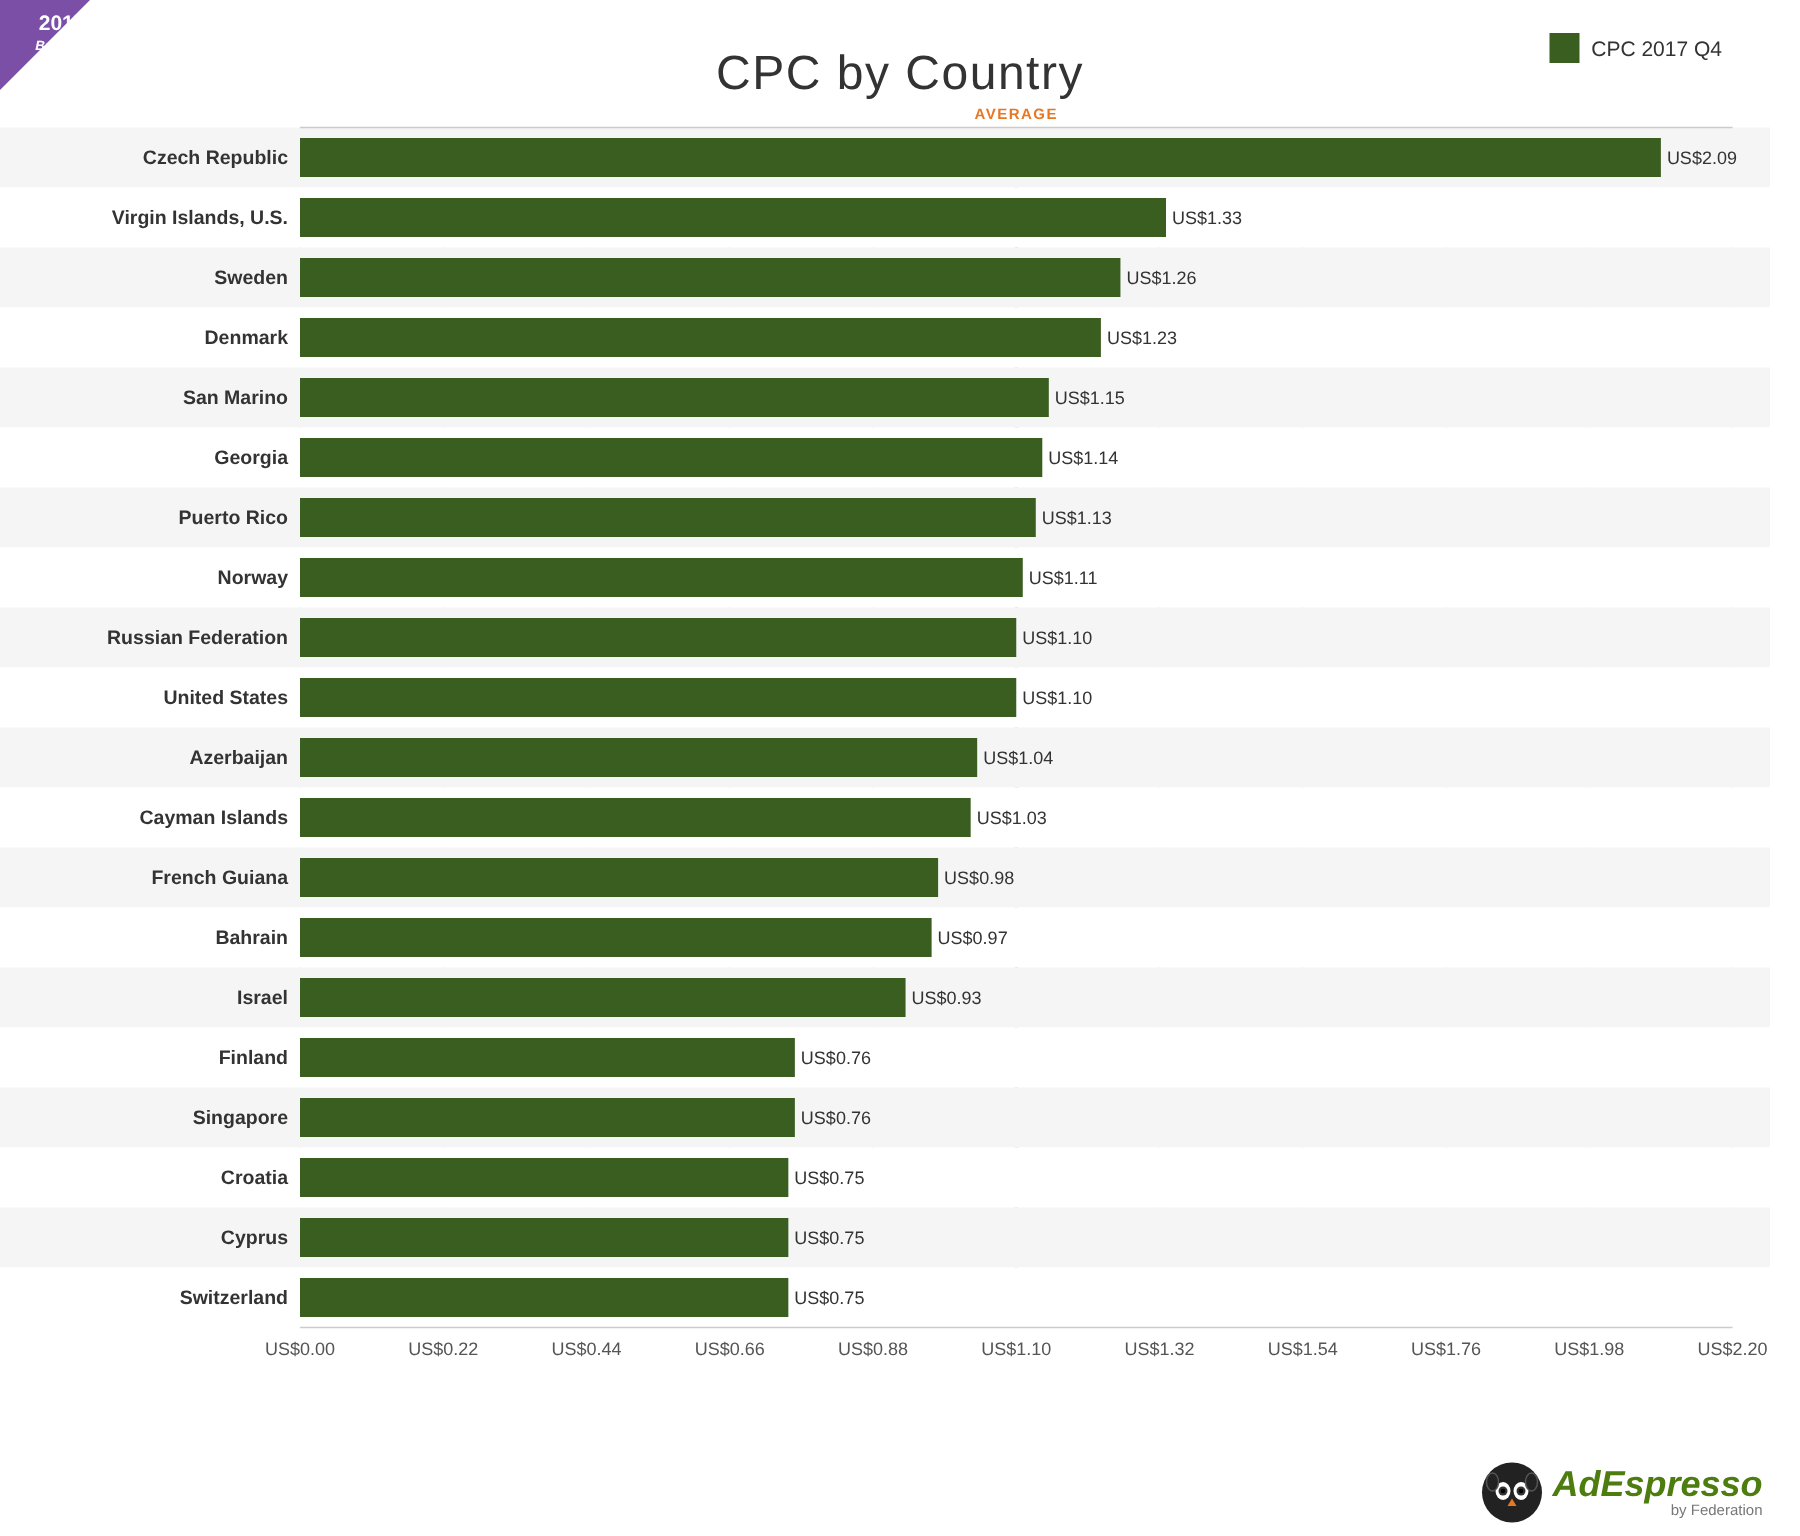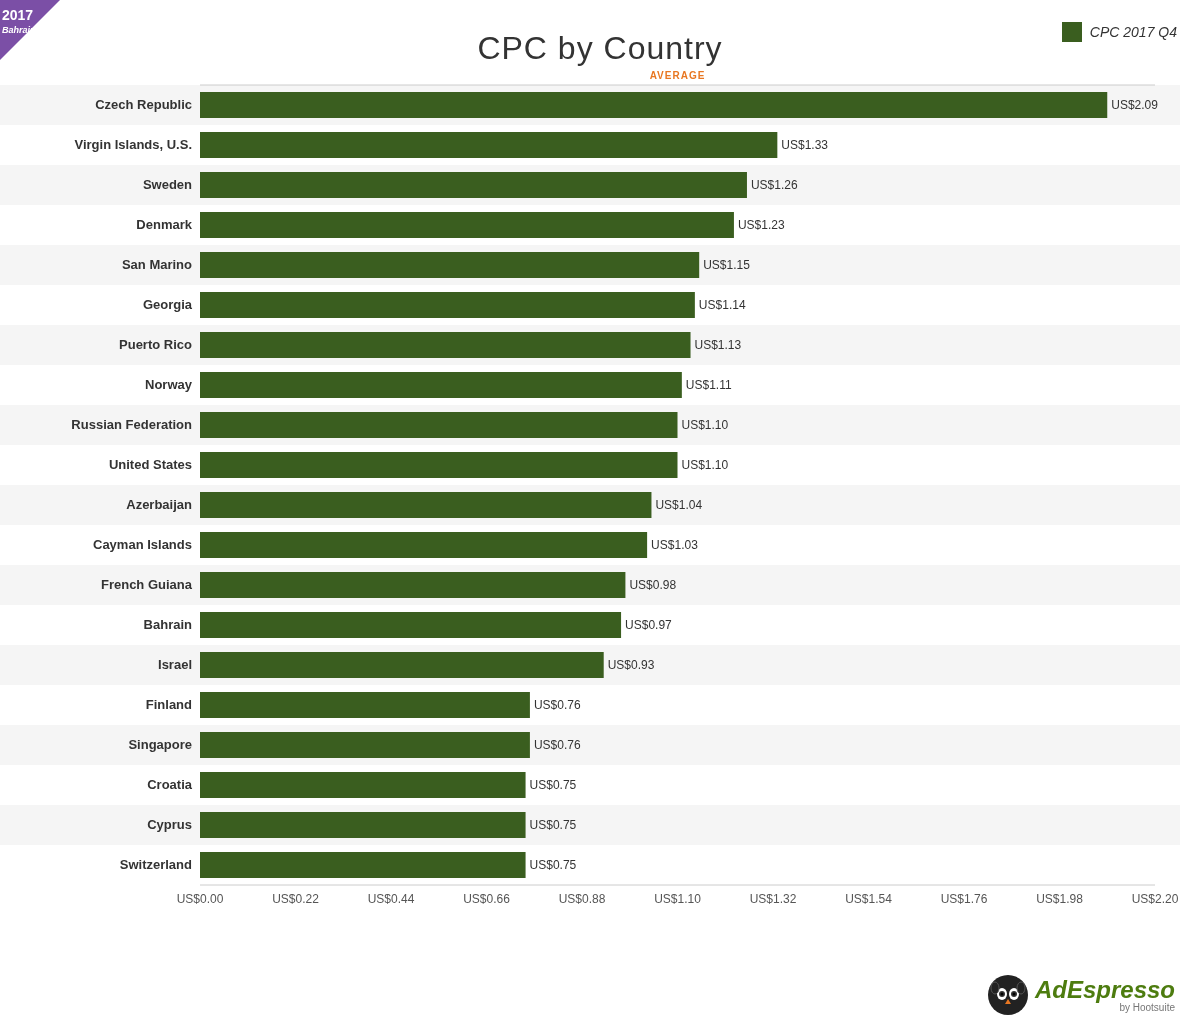--- a/index.html
+++ b/index.html
@@ -19,31 +19,31 @@
       padding: 20px 20px 60px 20px;
     }
   </style>
 </head>
 <body>
 
 <div class="chart-container">
 
   <div style="position:absolute;top:0;left:0;width:80px;height:80px;overflow:hidden;z-index:10;">
     <div style="position:absolute;top:-10px;left:-10px;width:100px;height:100px;background:#7b4fa6;transform:rotate(0deg);z-index:10;clip-path:polygon(0 0,80px 0,0 80px);"></div>
-    <div style="position:absolute;top:8px;left:2px;color:#fff;font-size:12px;font-weight:900;z-index:11;line-height:1.1;text-align:left;width:55px;">
+    <div style="position:absolute;top:8px;left:2px;color:#fff;font-size:12px;font-weight:900;z-index:11;line-height:1.1;text-align:right;width:55px;">
       <span style="font-size:14px;font-weight:900;">2017</span><br>
       <span style="font-size:9px;font-style:italic;">Bahrain</span>
     </div>
   </div>
 
   <div style="text-align:center;padding-top:10px;margin-bottom:0;">
     <span style="font-size:32px;font-weight:300;color:#333;letter-spacing:1px;">CPC by Country</span>
   </div>
 
-  <div style="position:absolute;top:22px;right:23px;display:flex;align-items:center;gap:8px;font-style:italic;">
+  <div style="position:absolute;top:22px;right:52px;display:flex;align-items:center;gap:8px;">
     <div style="width:20px;height:20px;background:#3a5e1f;"></div>
     <span style="font-size:14px;color:#333;">CPC 2017 Q4</span>
   </div>
 
   <div id="chart-render" style="position:absolute;top:60px;left:0;right:0;bottom:55px;"><svg width="1180" height="870" xmlns="http://www.w3.org/2000/svg">
         <line x1="200" y1="25" x2="200" y2="825" stroke="#ddd" stroke-width="1" stroke-dasharray="3,3"></line>
         <text x="200" y="843" text-anchor="middle" font-size="12" fill="#555">US$0.00</text>
         <line x1="295.5" y1="25" x2="295.5" y2="825" stroke="#ddd" stroke-width="1" stroke-dasharray="3,3"></line>
         <text x="295.5" y="843" text-anchor="middle" font-size="12" fill="#555">US$0.22</text>
         <line x1="391" y1="25" x2="391" y2="825" stroke="#ddd" stroke-width="1" stroke-dasharray="3,3"></line>
@@ -159,17 +159,17 @@
       <circle cx="15" cy="20" r="3" fill="#333"></circle>
       <circle cx="27" cy="20" r="3" fill="#333"></circle>
       <circle cx="15" cy="20" r="1.5" fill="#000"></circle>
       <circle cx="27" cy="20" r="1.5" fill="#000"></circle>
       <polygon points="21,25 18,30 24,30" fill="#e87722"></polygon>
       <ellipse cx="8" cy="14" rx="4" ry="6" fill="#222" stroke="#555" stroke-width="1"></ellipse>
       <ellipse cx="34" cy="14" rx="4" ry="6" fill="#222" stroke="#555" stroke-width="1"></ellipse>
     </svg>
     <div>
       <div style="font-size:24px;font-weight:bold;color:#4d7c0f;font-style:italic;line-height:1;">AdEspresso</div>
-      <div style="font-size:10px;color:#777;text-align:right;">by Hootsuite</div>
+      <div style="font-size:10px;color:#777;text-align:right;">by Federation</div>
     </div>
   </div>
 
 </div>
 
 </body></html>

